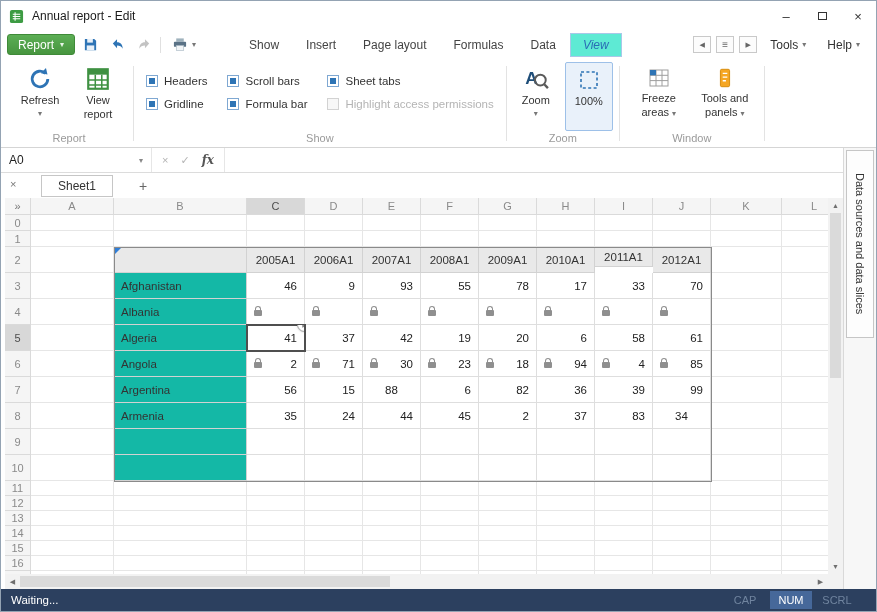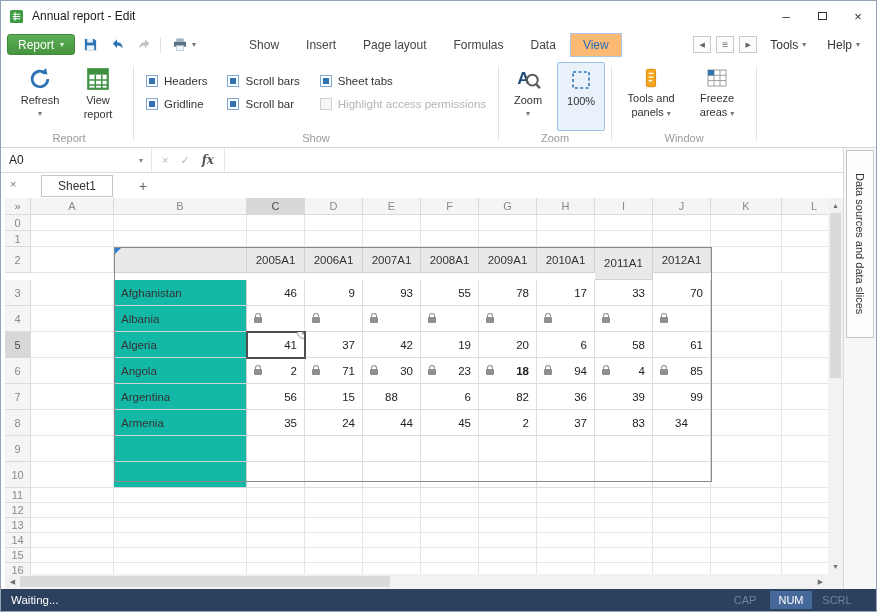--- a/index.html
+++ b/index.html
@@ -17,21 +17,21 @@
 
   
   .menubar { height:27px; flex:0 0 auto; display:flex; align-items:center; padding:0 8px 0 6px; background:#fff; }
   .report-btn { background:linear-gradient(#5cae55,#47953f); color:#fff; border:1px solid #3f8a38; border-radius:3px; height:21px; padding:0 10px; display:flex; align-items:center; gap:6px; font-size:12px; }
   .report-btn .caret { color:#e8f5e8; }
   .qa-icon { width:24px; height:21px; display:flex; align-items:center; justify-content:center; margin-left:3px; }
   .qa-divider { width:1px; height:16px; background:#e0e0e0; margin:0 4px; }
   .caret { font-size:8px; color:#777; line-height:1; }
   .menu-tabs { display:flex; margin-left:40px; }
   .menu-tab { padding:4px 12px; font-size:12px; color:#444; border:1px solid transparent; margin-right:1px; }
-  .menu-tab.active { border-color:#a8c8e8; background:#fdba74; color:#2a6db5; }
+  .menu-tab.active { border-color:#a8c8e8; background:#5eead4; color:#2a6db5;font-style:italic; }
   .menubar-right { margin-left:auto; display:flex; align-items:center; gap:5px; }
   .nav-btn { width:18px; height:17px; border:1px solid #c9c9c9; background:#fcfcfc; display:flex; align-items:center; justify-content:center; font-size:7px; color:#666; }
   .nav-btn.list { font-size:10px; }
   .menu-text-btn { font-size:12px; color:#333; display:flex; align-items:center; gap:4px; padding:0 8px; }
 
   
   .ribbon { height:90px; flex:0 0 auto; background:#fff; border-bottom:1px solid #d5d5d5; display:flex; padding:2px 0 0 4px; }
   .rgroup { display:flex; flex-direction:column; padding:2px 6px 0; }
   .rgroup-body { flex:1; display:flex; align-items:stretch; }
   .rgroup-label { text-align:center; font-size:11px; color:#9a9a9a; padding:1px 0 3px; }
@@ -222,21 +222,21 @@
             <div class="cb-item">
               <span class="cb-box checked"></span>
               <span class="cb-label">Gridline</span>
             </div>
             <div class="cb-item">
               <span class="cb-box checked"></span>
               <span class="cb-label">Scroll bars</span>
             </div>
             <div class="cb-item">
               <span class="cb-box checked"></span>
-              <span class="cb-label">Scroll bar</span>
+              <span class="cb-label">Formula bar</span>
             </div>
             <div class="cb-item">
               <span class="cb-box checked"></span>
               <span class="cb-label">Sheet tabs</span>
             </div>
             <div class="cb-item disabled">
               <span class="cb-box"></span>
               <span class="cb-label">Highlight access permissions</span>
             </div>
           </div>
@@ -263,33 +263,33 @@
           <span class="bb-text">100%</span>
         </div>
       </div>
       <div class="rgroup-label">Zoom</div>
     </div>
     <div class="rsep"></div>
 
     <div class="rgroup">
       <div class="rgroup-body">
         <div class="big-btn wide">
-          <svg class="rb-icon" width="22" height="24" viewBox="0 0 24 24">
-            <rect x="7" y="2.5" width="10" height="19" rx="1.5" fill="#f5a623" stroke="#d48806"></rect>
-            <path d="M9.5 7h5M9.5 11h5M9.5 15h3.5" stroke="#fff" stroke-width="1.4"></path>
-          </svg>
-          <span class="bb-text" style="width:62px"><span>Tools and panels</span><span class="caret">▾</span></span>
-        </div>
-        <div class="big-btn wide">
           <svg class="rb-icon" width="24" height="24" viewBox="0 0 24 24">
             <rect x="3" y="4" width="18" height="16" fill="#fff" stroke="#9e9e9e"></rect>
             <path d="M3 9.3h18M3 14.6h18M9 4v16M15 4v16" stroke="#9e9e9e"></path>
             <rect x="3" y="4" width="6" height="5.3" fill="#2e74b5"></rect>
           </svg>
           <span class="bb-text" style="width:48px"><span>Freeze areas</span><span class="caret">▾</span></span>
+        </div>
+        <div class="big-btn wide">
+          <svg class="rb-icon" width="22" height="24" viewBox="0 0 24 24">
+            <rect x="7" y="2.5" width="10" height="19" rx="1.5" fill="#f5a623" stroke="#d48806"></rect>
+            <path d="M9.5 7h5M9.5 11h5M9.5 15h3.5" stroke="#fff" stroke-width="1.4"></path>
+          </svg>
+          <span class="bb-text" style="width:62px"><span>Tools and panels</span><span class="caret">▾</span></span>
         </div>
       </div>
       <div class="rgroup-label">Window</div>
     </div>
     <div class="rsep"></div>
   </div>
 
   <div class="midrow">
     <div class="left-col">
       <div class="formula-bar">
@@ -362,21 +362,21 @@
               <div class="grow">
                 <div class="gcell ghead" style="width: 26px; height: 26px;">2</div>
                 <div class="gcell" style="width: 83px; height: 26px;"></div>
                 <div class="gcell tbl-hdr b2" style="width: 133px; height: 26px;"></div>
                 <div class="gcell tbl-hdr" style="width: 58px; height: 26px;">2005A1</div>
                 <div class="gcell tbl-hdr" style="width: 58px; height: 26px;">2006A1</div>
                 <div class="gcell tbl-hdr" style="width: 58px; height: 26px;">2007A1</div>
                 <div class="gcell tbl-hdr" style="width: 58px; height: 26px;">2008A1</div>
                 <div class="gcell tbl-hdr" style="width: 58px; height: 26px;">2009A1</div>
                 <div class="gcell tbl-hdr" style="width: 58px; height: 26px;">2010A1</div>
-                <div class="gcell tbl-hdr" style="width: 58px; height: 33px;">2011A1</div>
+                <div class="gcell tbl-hdr" style="width: 58px; height: 20px;">2011A1</div>
                 <div class="gcell tbl-hdr" style="width: 58px; height: 26px;">2012A1</div>
                 <div class="gcell" style="width: 71px; height: 26px;"></div>
                 <div class="gcell" style="width: 65px; height: 26px;"></div>
               </div>
               <div class="grow">
                 <div class="gcell ghead" style="width: 26px; height: 26px;">3</div>
                 <div class="gcell" style="width: 83px; height: 26px;"></div>
                 <div class="gcell tbl-label" style="width: 133px; height: 26px;">Afghanistan</div>
                 <div class="gcell tbl-val" style="width: 58px; height: 26px;">
                   <span class="val">46</span>
@@ -489,21 +489,21 @@
                   <span class="val">71</span>
                 </div>
                 <div class="gcell tbl-val locked" style="width: 58px; height: 26px;">
                   <span class="lock"></span>
                   <span class="val">30</span>
                 </div>
                 <div class="gcell tbl-val locked" style="width: 58px; height: 26px;">
                   <span class="lock"></span>
                   <span class="val">23</span>
                 </div>
-                <div class="gcell tbl-val locked" style="width: 58px; height: 26px; font-weight: bold;">
+                <div class="gcell tbl-val locked" style="width: 58px; height: 26px;">
                   <span class="lock"></span>
                   <span class="val">18</span>
                 </div>
                 <div class="gcell tbl-val locked" style="width: 58px; height: 26px;">
                   <span class="lock"></span>
                   <span class="val">94</span>
                 </div>
                 <div class="gcell tbl-val locked" style="width: 58px; height: 26px;">
                   <span class="lock"></span>
                   <span class="val">4</span>

